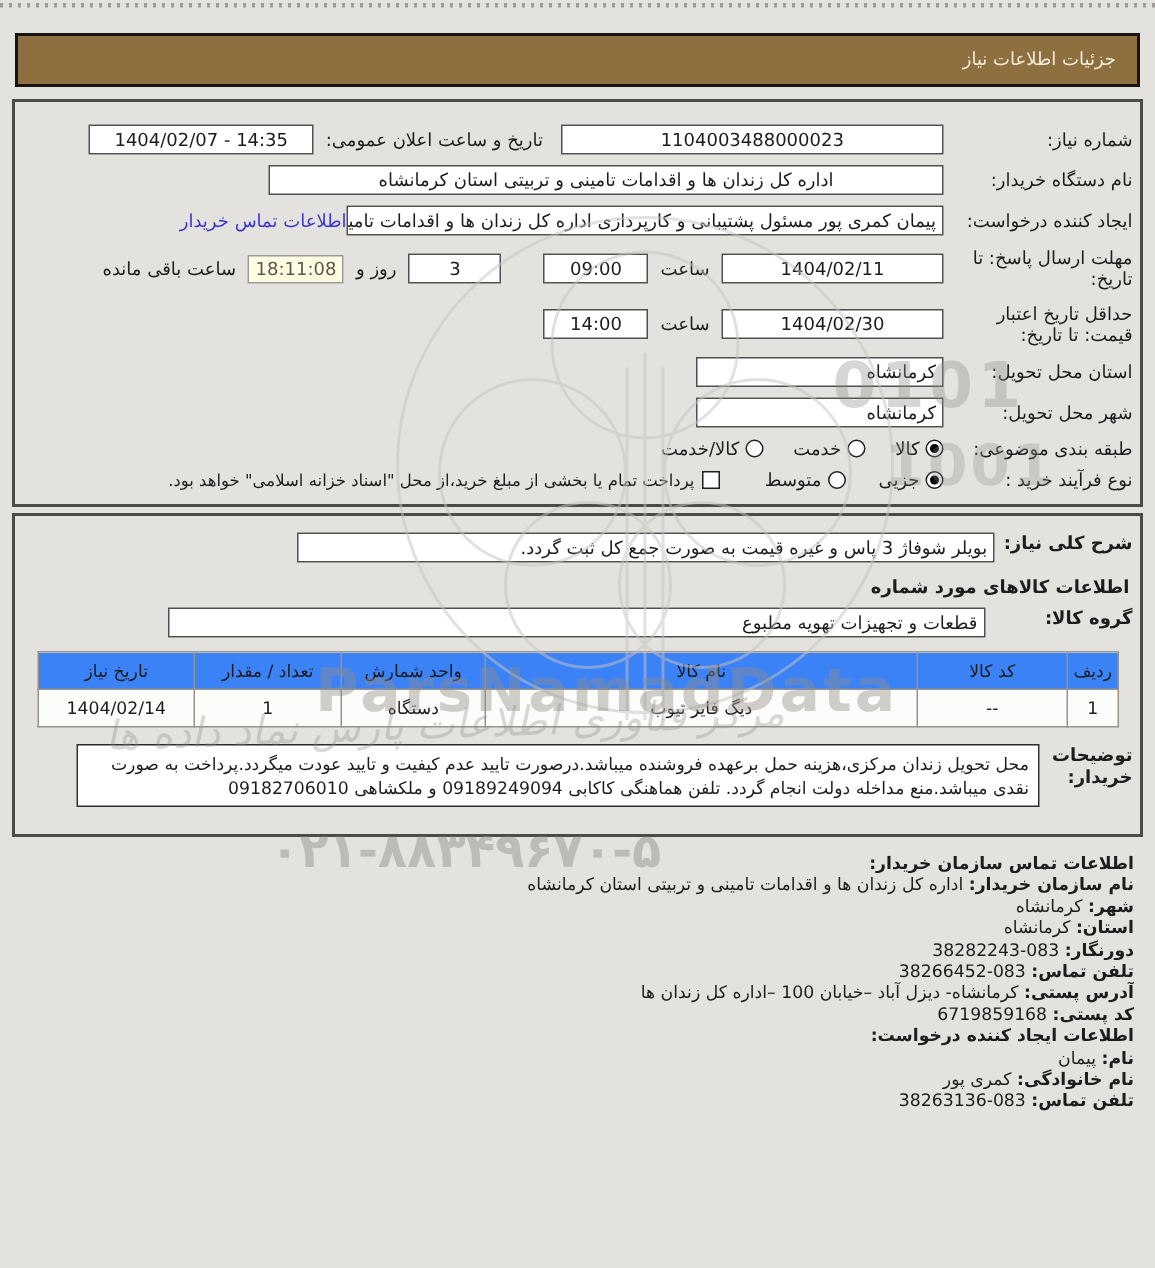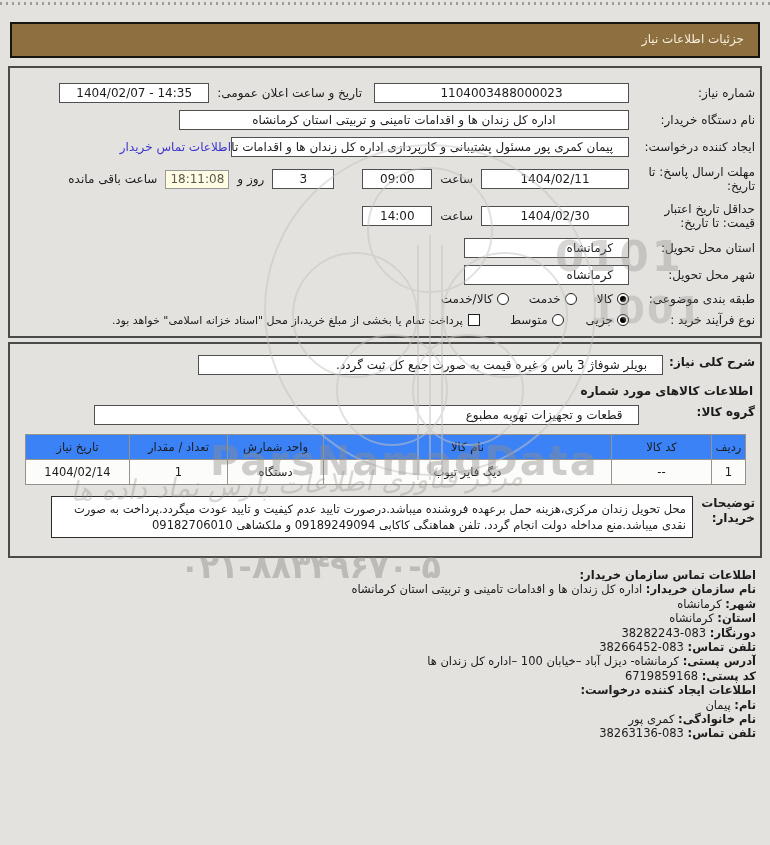--- a/index.html
+++ b/index.html
@@ -19,21 +19,21 @@
     background:#8d6f40; border:2px solid #171310; color:#f6eedb;
     font-size:12px; line-height:31px; padding-right:14px; }
 
   .panel { position:absolute; left:8px; right:8px; border:2px solid #4a4a48; background:#e4e2df; }
   .panel1 { top:66px; height:272px; padding:15px 5px 4px 6px; }
   .panel2 { top:342px; height:216px; padding:11px 5px 4px 6px; }
 
   .frow { display:flex; align-items:center; margin-bottom:7px; font-size:12px; }
   .flabel { width:126px; flex-shrink:0; text-align:right; padding-left:5px; line-height:14px; }
   .tbox { background:#fff; border:1px solid #4f4f4f; height:20px; line-height:18px;
-    font-size:12px; padding:0 15px; overflow:hidden; white-space:nowrap; }
+    font-size:12px; padding:0 4px; overflow:hidden; white-space:nowrap; }
   .center { text-align:center; }
   .right { text-align:right; }
   .num { font-size:12px; }
   .mini-label { margin:0 8px; white-space:nowrap; }
   .countdown { background:#fffce4; border:1px solid #999; color:#5d584c; width:64px;
     height:19px; line-height:17px; text-align:center; }
   .link { color:#3b36cf; margin-right:0; cursor:pointer; white-space:nowrap; }
 
   .rad { width:12px; height:12px; border:1px solid #1e1e1e; border-radius:50%;
     background:#fff; display:inline-block; position:relative; flex-shrink:0; margin-left:4px; }
@@ -172,21 +172,21 @@
 
     <div class="b2row">
       <div class="b2label">شرح کلی نیاز:</div>
       <div class="tbox right" style="width:465px">بویلر شوفاژ 3 پاس و غیره قیمت به صورت جمع کل ثبت گردد.</div>
     </div>
 
     <div class="sec-header">اطلاعات کالاهای مورد شماره</div>
 
     <div class="b2row">
       <div class="b2label">گروه کالا:</div>
-      <div class="tbox right" style="width:545px;margin-right:52px">قطعات و تجهیزات تهویه مطبوع</div>
+      <div class="tbox right" style="width:545px;margin-right:34px">قطعات و تجهیزات تهویه مطبوع</div>
     </div>
 
     <table class="goods">
       <colgroup>
         <col class="c-radif">
           <col class="c-code">
           <col class="c-name">
         <col class="c-unit">
           <col class="c-qty">
           <col class="c-date">

